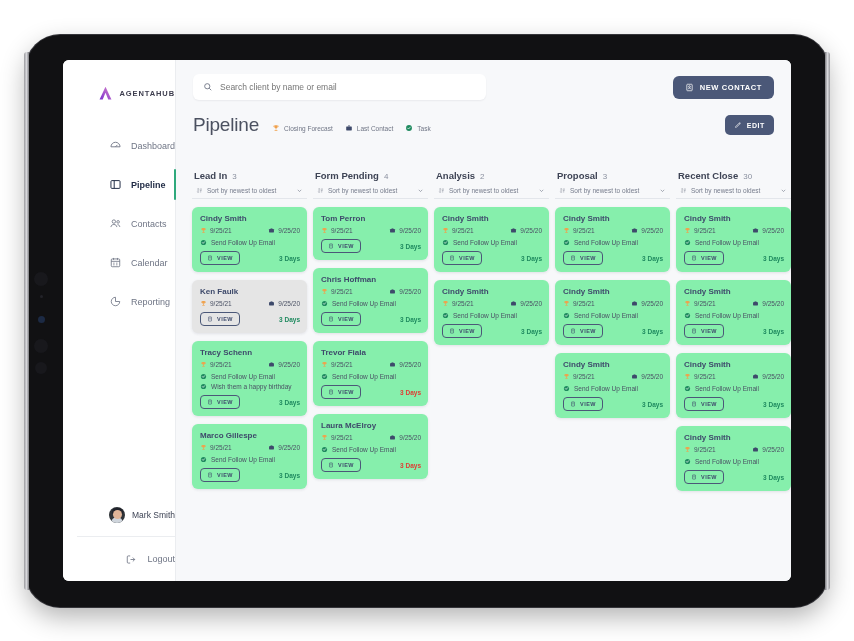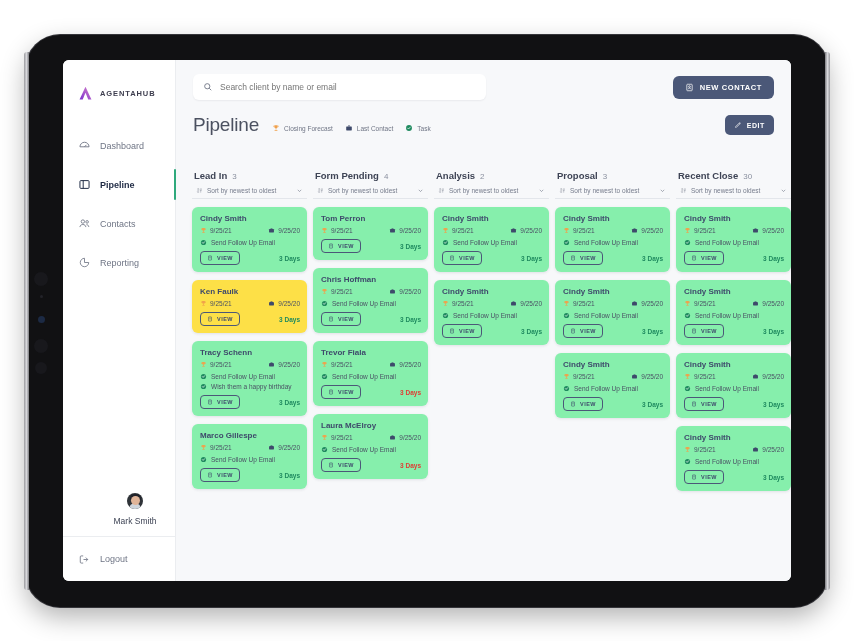--- a/index.html
+++ b/index.html
@@ -34,21 +34,21 @@
 
   .screen{
     position:absolute; left:63px; top:60px; width:728px; height:521px;
     background:#f7f8fa; border-radius:6px; overflow:hidden; display:flex;
   }
 
   
   .sidebar{
     width:113px; height:521px; background:#ffffff;
     border-right:1px solid #ebedf0;
-    display:flex; flex-direction:column; flex:0 0 113px;
+    display:flex; flex-direction:column; flex:0 0 113px;align-items:flex-end;
   }
   .brand{ display:flex; align-items:center; gap:6px; padding:20px 0 0 14px; height:46px;}
   .brand-mark{ width:17px; height:17px; flex:0 0 17px; }
   .brand-text{ font-size:7.5px; letter-spacing:.9px; font-weight:700; color:#3d3d4e; }
 
   .nav{ margin-top:20px; display:flex; flex-direction:column; }
   .nav-item{
     position:relative; display:flex; align-items:center; gap:9px;
     height:39px; padding-left:15px; color:#6f7585; font-size:9px; font-weight:400;
     cursor:pointer;
@@ -56,21 +56,20 @@
   .nav-item .ico{ width:13px; height:13px; flex:0 0 13px; display:flex; align-items:center; justify-content:center;}
   .nav-item.active{ color:#1f2a44; font-weight:700; }
   .nav-item.active::after{
     content:""; position:absolute; right:-1px; top:4px; bottom:4px; width:2.5px;
     background:#2fa97c; border-radius:2px;
   }
   .sidebar-spacer{ flex:1 1 auto; }
   .user-row{
     display:flex; align-items:center; gap:7px; padding:0 0 0 32px; height:44px;
     border-bottom:1px solid #ebedf0;
-    flex-direction:column;
   }
   .avatar{
     width:16px; height:16px; border-radius:50%; flex:0 0 16px; overflow:hidden;
     background:#2f3338; position:relative;
   }
   .avatar .face{ position:absolute; left:3.5px; top:3px; width:9px; height:9px; border-radius:50%; background:#e0b498;}
   .avatar .hair{ position:absolute; left:2.5px; top:1px; width:11px; height:6px; border-radius:6px 6px 2px 2px; background:#20222a;}
   .avatar .body{ position:absolute; left:2px; bottom:-2px; width:12px; height:8px; border-radius:6px 6px 0 0; background:#cfd5dc;}
   .user-name{ font-size:8.5px; color:#3e4455; font-weight:400;}
   .logout-row{
@@ -119,21 +118,21 @@
     border-bottom:1px solid #e3e6eb; margin:0 2px 8px 2px;
     font-size:6.5px; color:#767c8c; cursor:pointer;
   }
   .col-sort .chev{ margin-left:auto; }
   .cards{ display:flex; flex-direction:column; gap:8px; padding:0 2px;}
 
   .card{
     background:#86efac; border-radius:6px; padding:7px 7px 7px 8px;
     box-shadow:0 1px 3px rgba(25,32,56,.10);
   }
-  .card.highlight{ background:#fde047; }
+  .card.highlight{ background:#e5e5e5; }
   .card-name{ font-size:8px; font-weight:700; color:#3e4a6b; margin-bottom:4px;}
   .meta-row{ display:flex; align-items:center; gap:4px; margin-bottom:5px;}
   .meta{ display:flex; align-items:center; gap:3px; font-size:6.5px; color:#4a5164;}
   .meta.right{ margin-left:auto;}
   .task{ display:flex; align-items:center; gap:4px; font-size:6.5px; color:#4a5164; margin-bottom:3px;}
   .card-foot{ display:flex; align-items:center; margin-top:5px;}
   .btn-view{
     display:flex; align-items:center; gap:4px; border:1px solid #4b5878;
     border-radius:4px; background:transparent; color:#3e4a6b; height:14px;
     padding:0 6px; font-size:5.5px; font-weight:700; letter-spacing:.5px; cursor:pointer;
@@ -199,20 +198,31 @@
         <div class="nav-item">
           <span class="ico">
             <svg width="13" height="13" viewBox="0 0 20 20" fill="none" stroke="#6f7585" stroke-width="1.3">
               <circle cx="7.5" cy="7" r="2.6"></circle>
                 <path d="M3 15.5c0-2.4 2-4 4.5-4s4.5 1.6 4.5 4"></path>
               <circle cx="14" cy="7.5" r="2"></circle>
                 <path d="M13 11.8c2 0 3.6 1.4 3.6 3.5"></path>
             </svg>
           </span>
           <span>Contacts</span>
+        </div>
+        <div class="nav-item">
+          <span class="ico">
+            <svg width="13" height="13" viewBox="0 0 20 20" fill="none" stroke="#6f7585" stroke-width="1.3">
+              <rect x="3.5" y="4.5" width="13" height="12" rx="1.5"></rect>
+                <path d="M3.5 8.2h13"></path>
+              <path d="M7 3v3M13 3v3"></path>
+                <path d="M6.5 11h2M11 11h2M6.5 13.6h2M11 13.6h2"></path>
+            </svg>
+          </span>
+          <span>Calendar</span>
         </div>
         <div class="nav-item">
           <span class="ico">
             <svg width="13" height="13" viewBox="0 0 20 20" fill="none" stroke="#6f7585" stroke-width="1.3">
               <path d="M10 3.5a6.5 6.5 0 1 0 6.5 6.5"></path>
                 <path d="M10 10 V3.5"></path>
                 <path d="M10 10 h6.5"></path>
             </svg>
           </span>
           <span>Reporting</span>

